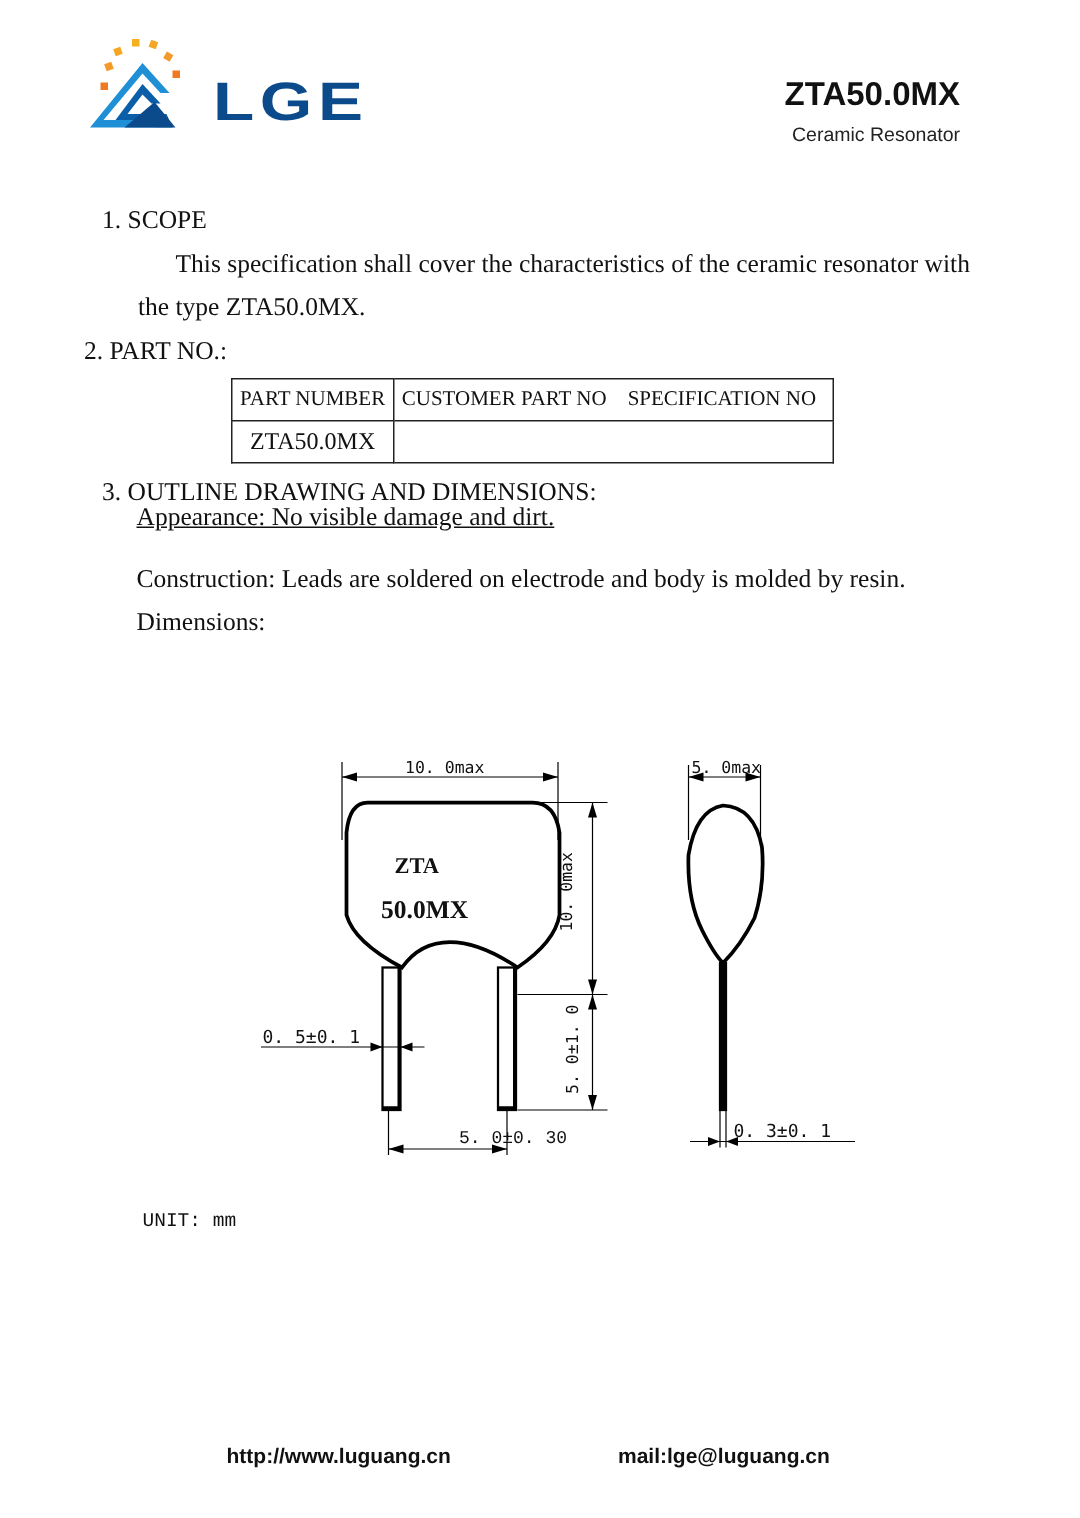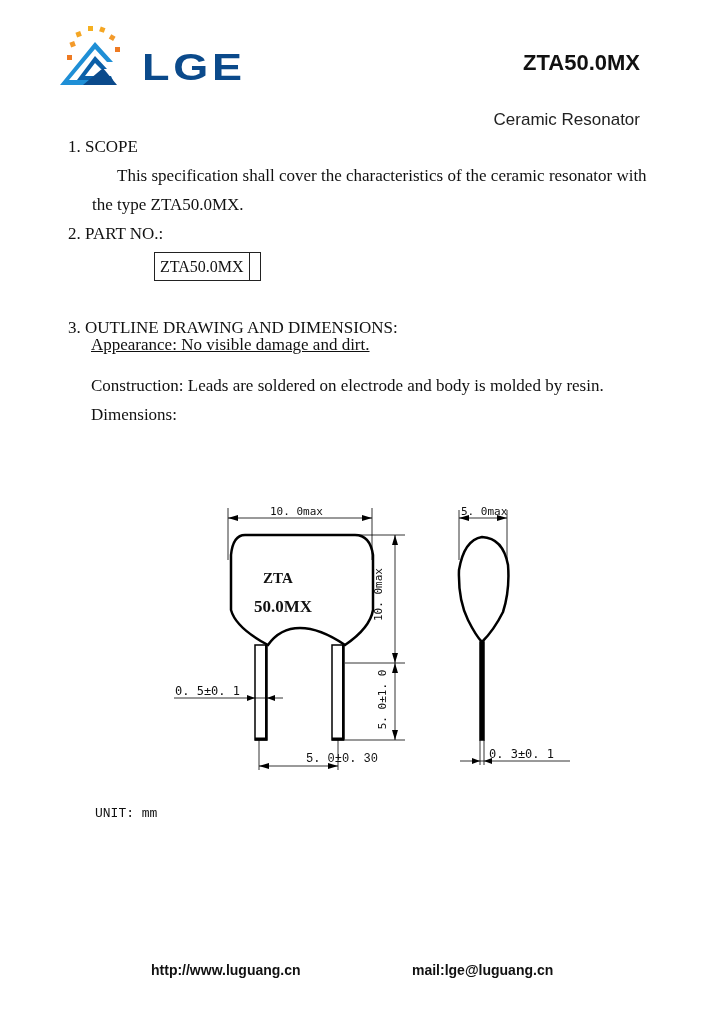--- a/index.html
+++ b/index.html
@@ -1,21 +1,21 @@
 <!DOCTYPE html>
 <html><head>
 <meta charset="utf-8">
 <style>
   html, body { margin: 0; padding: 0; background: #ffffff; }
   body { width: 720px; height: 1012px; position: relative; overflow: hidden; font-family: "Liberation Serif", serif; color: #111; }
   .abs { position: absolute; }
   .logo { left: 55px; top: 22px; width: 190px; height: 72px; }
   .logo-text { left: 142px; top: 50px; font-family: "Liberation Sans", sans-serif; font-weight: bold; font-size: 36px; color: #0b4a8b; letter-spacing: 3px; line-height: 1; transform: scaleX(1.25); transform-origin: left; }
   .model { right: 80px; top: 50px; font-family: "Liberation Sans", sans-serif; font-weight: bold; font-size: 22px; color: #111; text-align: right; }
-  .subtitle { right: 80px; top: 82px; font-family: "Liberation Sans", sans-serif; font-size: 17px; color: #222; text-align: left; margin-top: 28px; }
+  .subtitle { right: 80px; top: 82px; font-family: "Liberation Sans", sans-serif; font-size: 13px; color: #222; text-align: left; }
   .line { font-size: 17px; line-height: 1; white-space: nowrap; }
   table.parts { position: absolute; left: 154px; top: 252px; border-collapse: collapse; font-family: "Liberation Serif", serif; }
   table.parts td { border: 1px solid #222; height: 27px; padding: 0 5px; font-size: 14px; white-space: nowrap; }
   table.parts tr.hdr td { font-size: 14px; }
   table.parts tr.row td { font-size: 16px; text-align: center; }
   .drawing { left: 150px; top: 495px; width: 440px; height: 290px; }
   .unit { left: 95px; top: 806px; font-size: 13px; font-family: Liberation Mono, monospace; }
   .footer { font-family: "Liberation Sans", sans-serif; font-weight: bold; font-size: 14px; top: 962px; }
 </style>
 </head>
@@ -39,24 +39,31 @@
 </div>
 <div class="abs logo-text">LGE</div>
 
 <div class="abs model">ZTA50.0MX</div>
 <div class="abs subtitle">Ceramic Resonator</div>
 
 <div class="abs line" style="left:68px; top:138px;">1.   SCOPE</div>
 <div class="abs line" style="left:117px; top:167px;">This specification shall cover the characteristics of the ceramic resonator with</div>
 <div class="abs line" style="left:92px; top:196px;">the type ZTA50.0MX.</div>
 
-<div class="abs line" style="left:68px; top:225px;">2.   PART NO.:</div>
+<div class="abs line" style="left:56px; top:225px;">2.   PART NO.:</div>
 
 <table class="parts">
   <tbody>
+      <tr class="hdr">
+    <td>PART NUMBER</td>
+    <td style="width:282px;">
+      <span>CUSTOMER PART NO</span>&nbsp;&nbsp;&nbsp;
+      <span>SPECIFICATION NO</span>
+    </td>
+  </tr>
   <tr class="row">
     <td>ZTA50.0MX</td>
     <td></td>
   </tr>
 </tbody>
   </table>
 
 <div class="abs line" style="left:68px; top:319px;">3.   OUTLINE DRAWING AND DIMENSIONS:</div>
 <div class="abs line" style="left:91px; top:336px;text-decoration:underline;">Appearance: No visible damage and dirt.</div>
 <div class="abs line" style="left:91px; top:377px;">Construction: Leads are soldered on electrode and body is molded by resin.</div>

